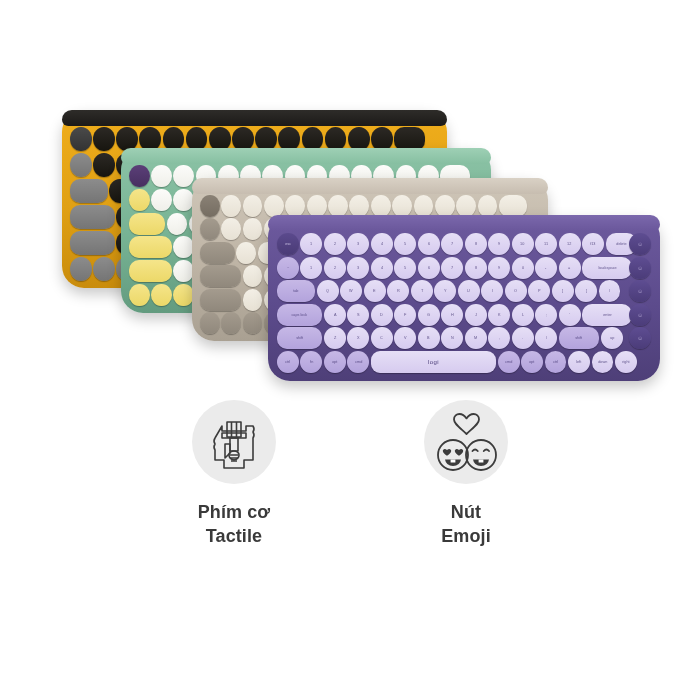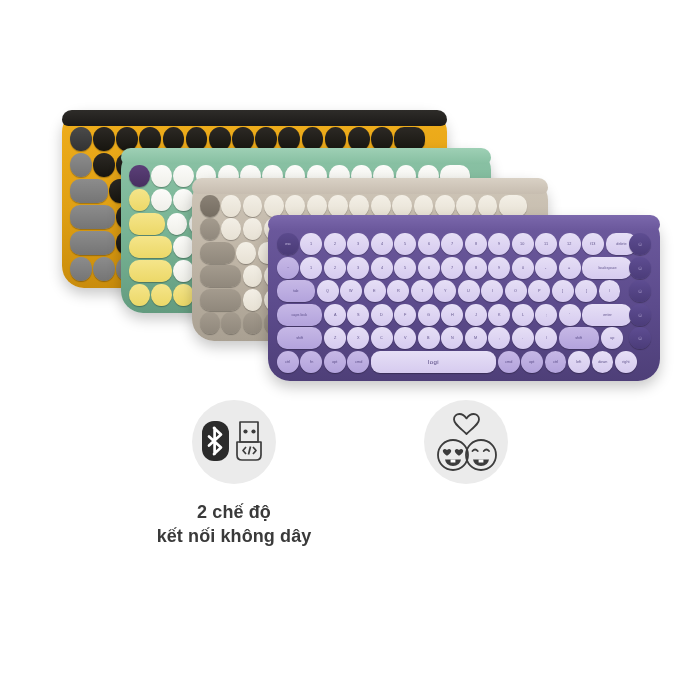--- a/index.html
+++ b/index.html
@@ -604,42 +604,41 @@
           <div class="key p-key" style="position: absolute; left: 338.04px; top: 118px; width: 21.875px; height: 22px;">
             <span class="lbl">right</span>
           </div>
         </div>
     </div>
 
   </div>
 
   <div class="features">
 
-
     <div class="feature">
       <div class="f-circle">
-        <svg width="66" height="52" viewBox="0 0 66 52">
-          <g>
-            <rect x="1" y="5" width="27" height="40" rx="12" fill="#2b2b2b"></rect>
-            <path d="M13 12 l7 6.5 l-12 11 M13 38 l7 -6.5 l-12 -11 M13.6 12 v26" fill="none" stroke="#ffffff" stroke-width="2.7" stroke-linejoin="round" stroke-linecap="round"></path>
-          </g>
-          <g fill="none" stroke="#3c3c3c" stroke-width="1.7" stroke-linejoin="round">
-            <path d="M39 6 h18 v20 h-18 z"></path>
-            <path d="M36 26 h24 v13 q0 5 -5 5 h-14 q-5 0 -5 -5 z"></path>
-            <circle cx="44.5" cy="15.5" r="2.1" fill="#3c3c3c" stroke="none"></circle>
-            <circle cx="52.5" cy="15.5" r="2.1" fill="#3c3c3c" stroke="none"></circle>
-            <path d="M45 31 l-3 3.5 l3 3.5 M52 31 l3 3.5 l-3 3.5 M49.5 30.5 l-2 8"></path>
+        <svg width="62" height="62" viewBox="0 0 62 62">
+          <g fill="none" stroke="#3c3c3c" stroke-width="1.6" stroke-linejoin="round">
+            <path d="M24 11 h14 v15 h-14 z"></path>
+            <path d="M28.5 11 v15 M33.5 11 v15"></path>
+            <path d="M19 22 h24 v5 h-24 z"></path>
+            <path d="M12 27 q-2 3 0 6 q-2 3 0 6 l0 10 h9 v8 h20 v-8 h9 l0-22 q2-3 0-6 q2-3 0-6 l-7 0 v5 h-24 v-5 z"></path>
+            <path d="M27 27 h8 v13 h-8 z"></path>
+            <path d="M30 40 q-4 1 -4 4 q0 4 5 5 q5 -1 5 -5 q0-3 -4-4 z"></path>
+            <path d="M27 44 h8 M27 47 h8 M28 50 h6"></path>
+            <path d="M22 33 l5 0 l0 9 l-5 5 z"></path>
           </g>
         </svg>
       </div>
       <div class="f-label">
-        <div>2 chế độ</div>
-        <div>kết nối không dây</div>
+        <div>Phím cơ</div>
+        <div>Tactile</div>
       </div>
     </div>
+
 
     <div class="feature">
       <div class="f-circle">
         <svg width="66" height="62" viewBox="0 0 66 62">
           <g fill="none" stroke="#3c3c3c" stroke-width="1.8" stroke-linejoin="round">
             <path d="M33.5 23 C 26 16 21 12.5 21 8.5 C 21 5 23.6 3 26.4 3 C 29 3 31.6 4.6 33.5 7.4
                      C 35.4 4.6 38 3 40.6 3 C 43.4 3 46 5 46 8.5 C 46 12.5 41 16 33.5 23 Z"></path>
             <circle cx="20" cy="44" r="15"></circle>
             <circle cx="48" cy="44" r="15"></circle>
           </g>
@@ -652,17 +651,21 @@
           <g fill="none" stroke="#3c3c3c" stroke-width="1.9" stroke-linecap="round">
             <path d="M39.5 40 q2.6 -3 5.2 0"></path>
             <path d="M50.8 40 q2.6 -3 5.2 0"></path>
           </g>
           <g fill="#3c3c3c">
             <path d="M40 48.5 h16 q-1.2 6.5 -8 6.5 q-6.8 0 -8 -6.5 z"></path>
             <path d="M45.6 48.5 h4.8 v3 h-4.8 z" fill="#ffffff"></path>
           </g>
         </svg>
       </div>
+      <div class="f-label">
+        <div>Nút</div>
+        <div>Emoji</div>
+      </div>
     </div>
 
   </div>
 
 </div>
 
 </body></html>

